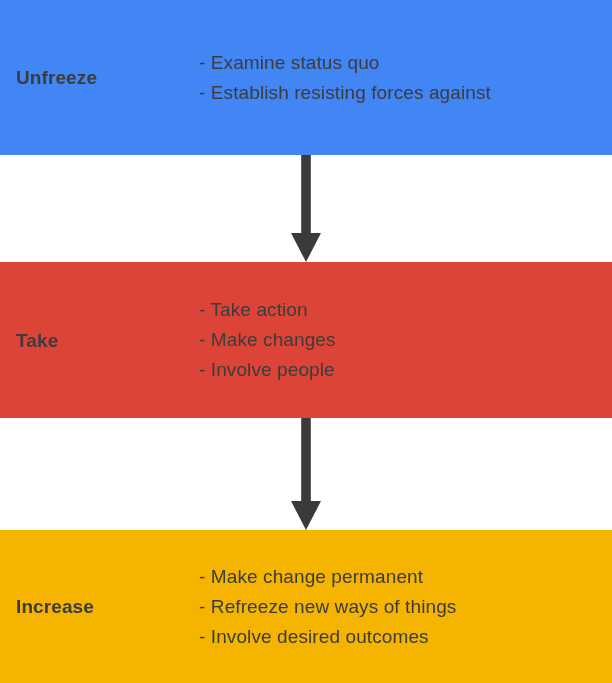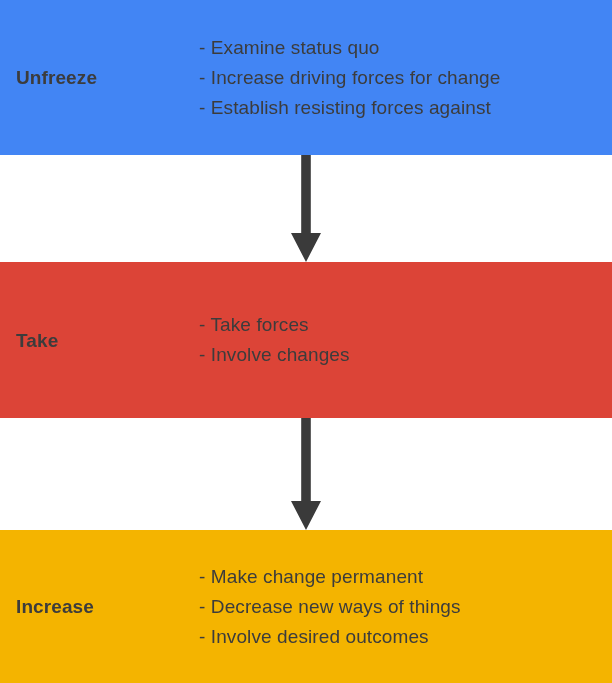--- a/index.html
+++ b/index.html
@@ -95,47 +95,47 @@
 </style>
 </head>
 <body>
 
 <div id="diagram">
 
   <section class="stage stage-unfreeze">
     <div class="stage-label">Unfreeze</div>
     <ul class="bullet-list">
       <li class="bullet-item">- Examine status quo</li>
-      <li class="bullet-item">- Increase driving forces for change</li>
       <li class="bullet-item">- Establish resisting forces against</li>
     </ul>
   </section>
 
   <div class="arrow arrow-1">
     <svg viewBox="0 0 40 107" preserveAspectRatio="none" aria-hidden="true">
       <path d="M15.2 0 L24.8 0 L24.8 78 L35 78 L20 107 L5 78 L15.2 78 Z" fill="#3a3a3a"></path>
     </svg>
   </div>
 
   <section class="stage stage-move">
     <div class="stage-label">Take</div>
     <ul class="bullet-list">
-      <li class="bullet-item">- Take forces</li>
-      <li class="bullet-item">- Involve changes</li>
+      <li class="bullet-item">- Take action</li>
+      <li class="bullet-item">- Make changes</li>
+      <li class="bullet-item">- Involve people</li>
     </ul>
   </section>
 
   <div class="arrow arrow-2">
     <svg viewBox="0 0 40 112" preserveAspectRatio="none" aria-hidden="true">
       <path d="M15.2 0 L24.8 0 L24.8 83 L35 83 L20 112 L5 83 L15.2 83 Z" fill="#3a3a3a"></path>
     </svg>
   </div>
 
   <section class="stage stage-refreeze">
     <div class="stage-label">Increase</div>
     <ul class="bullet-list">
       <li class="bullet-item">- Make change permanent</li>
-      <li class="bullet-item">- Decrease new ways of things</li>
+      <li class="bullet-item">- Refreeze new ways of things</li>
       <li class="bullet-item">- Involve desired outcomes</li>
     </ul>
   </section>
 
 </div>
 
 </body></html>

